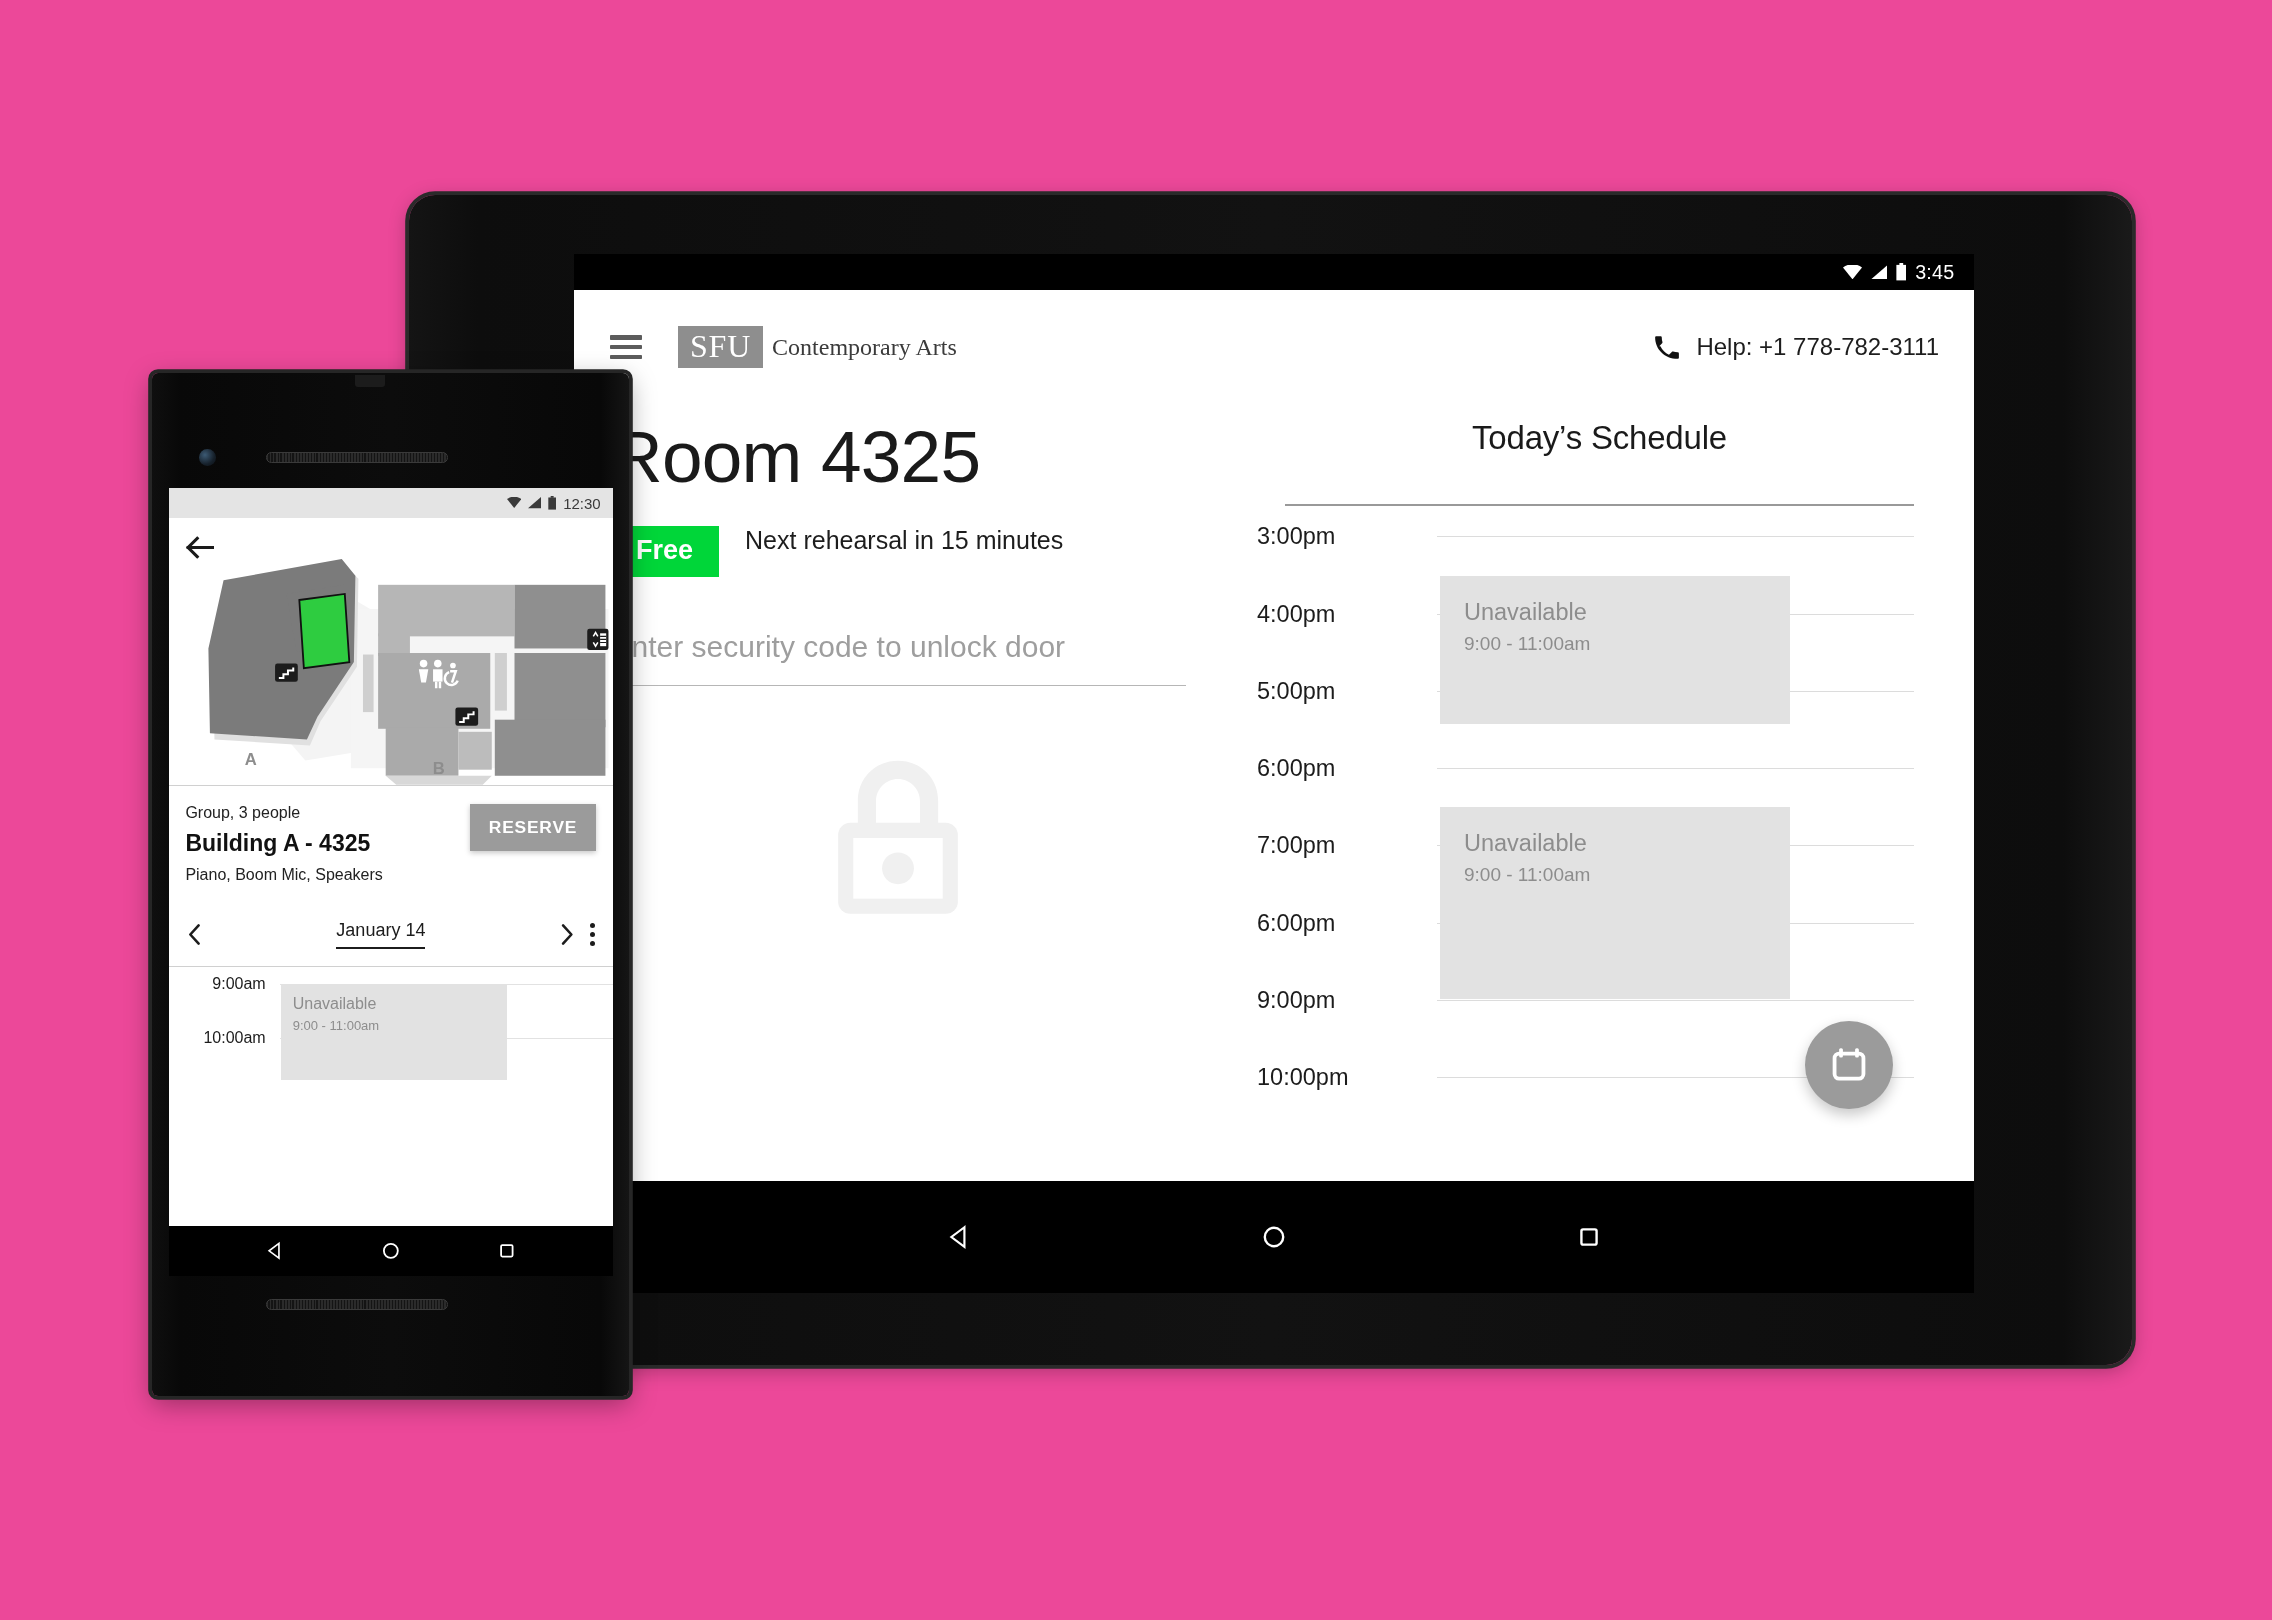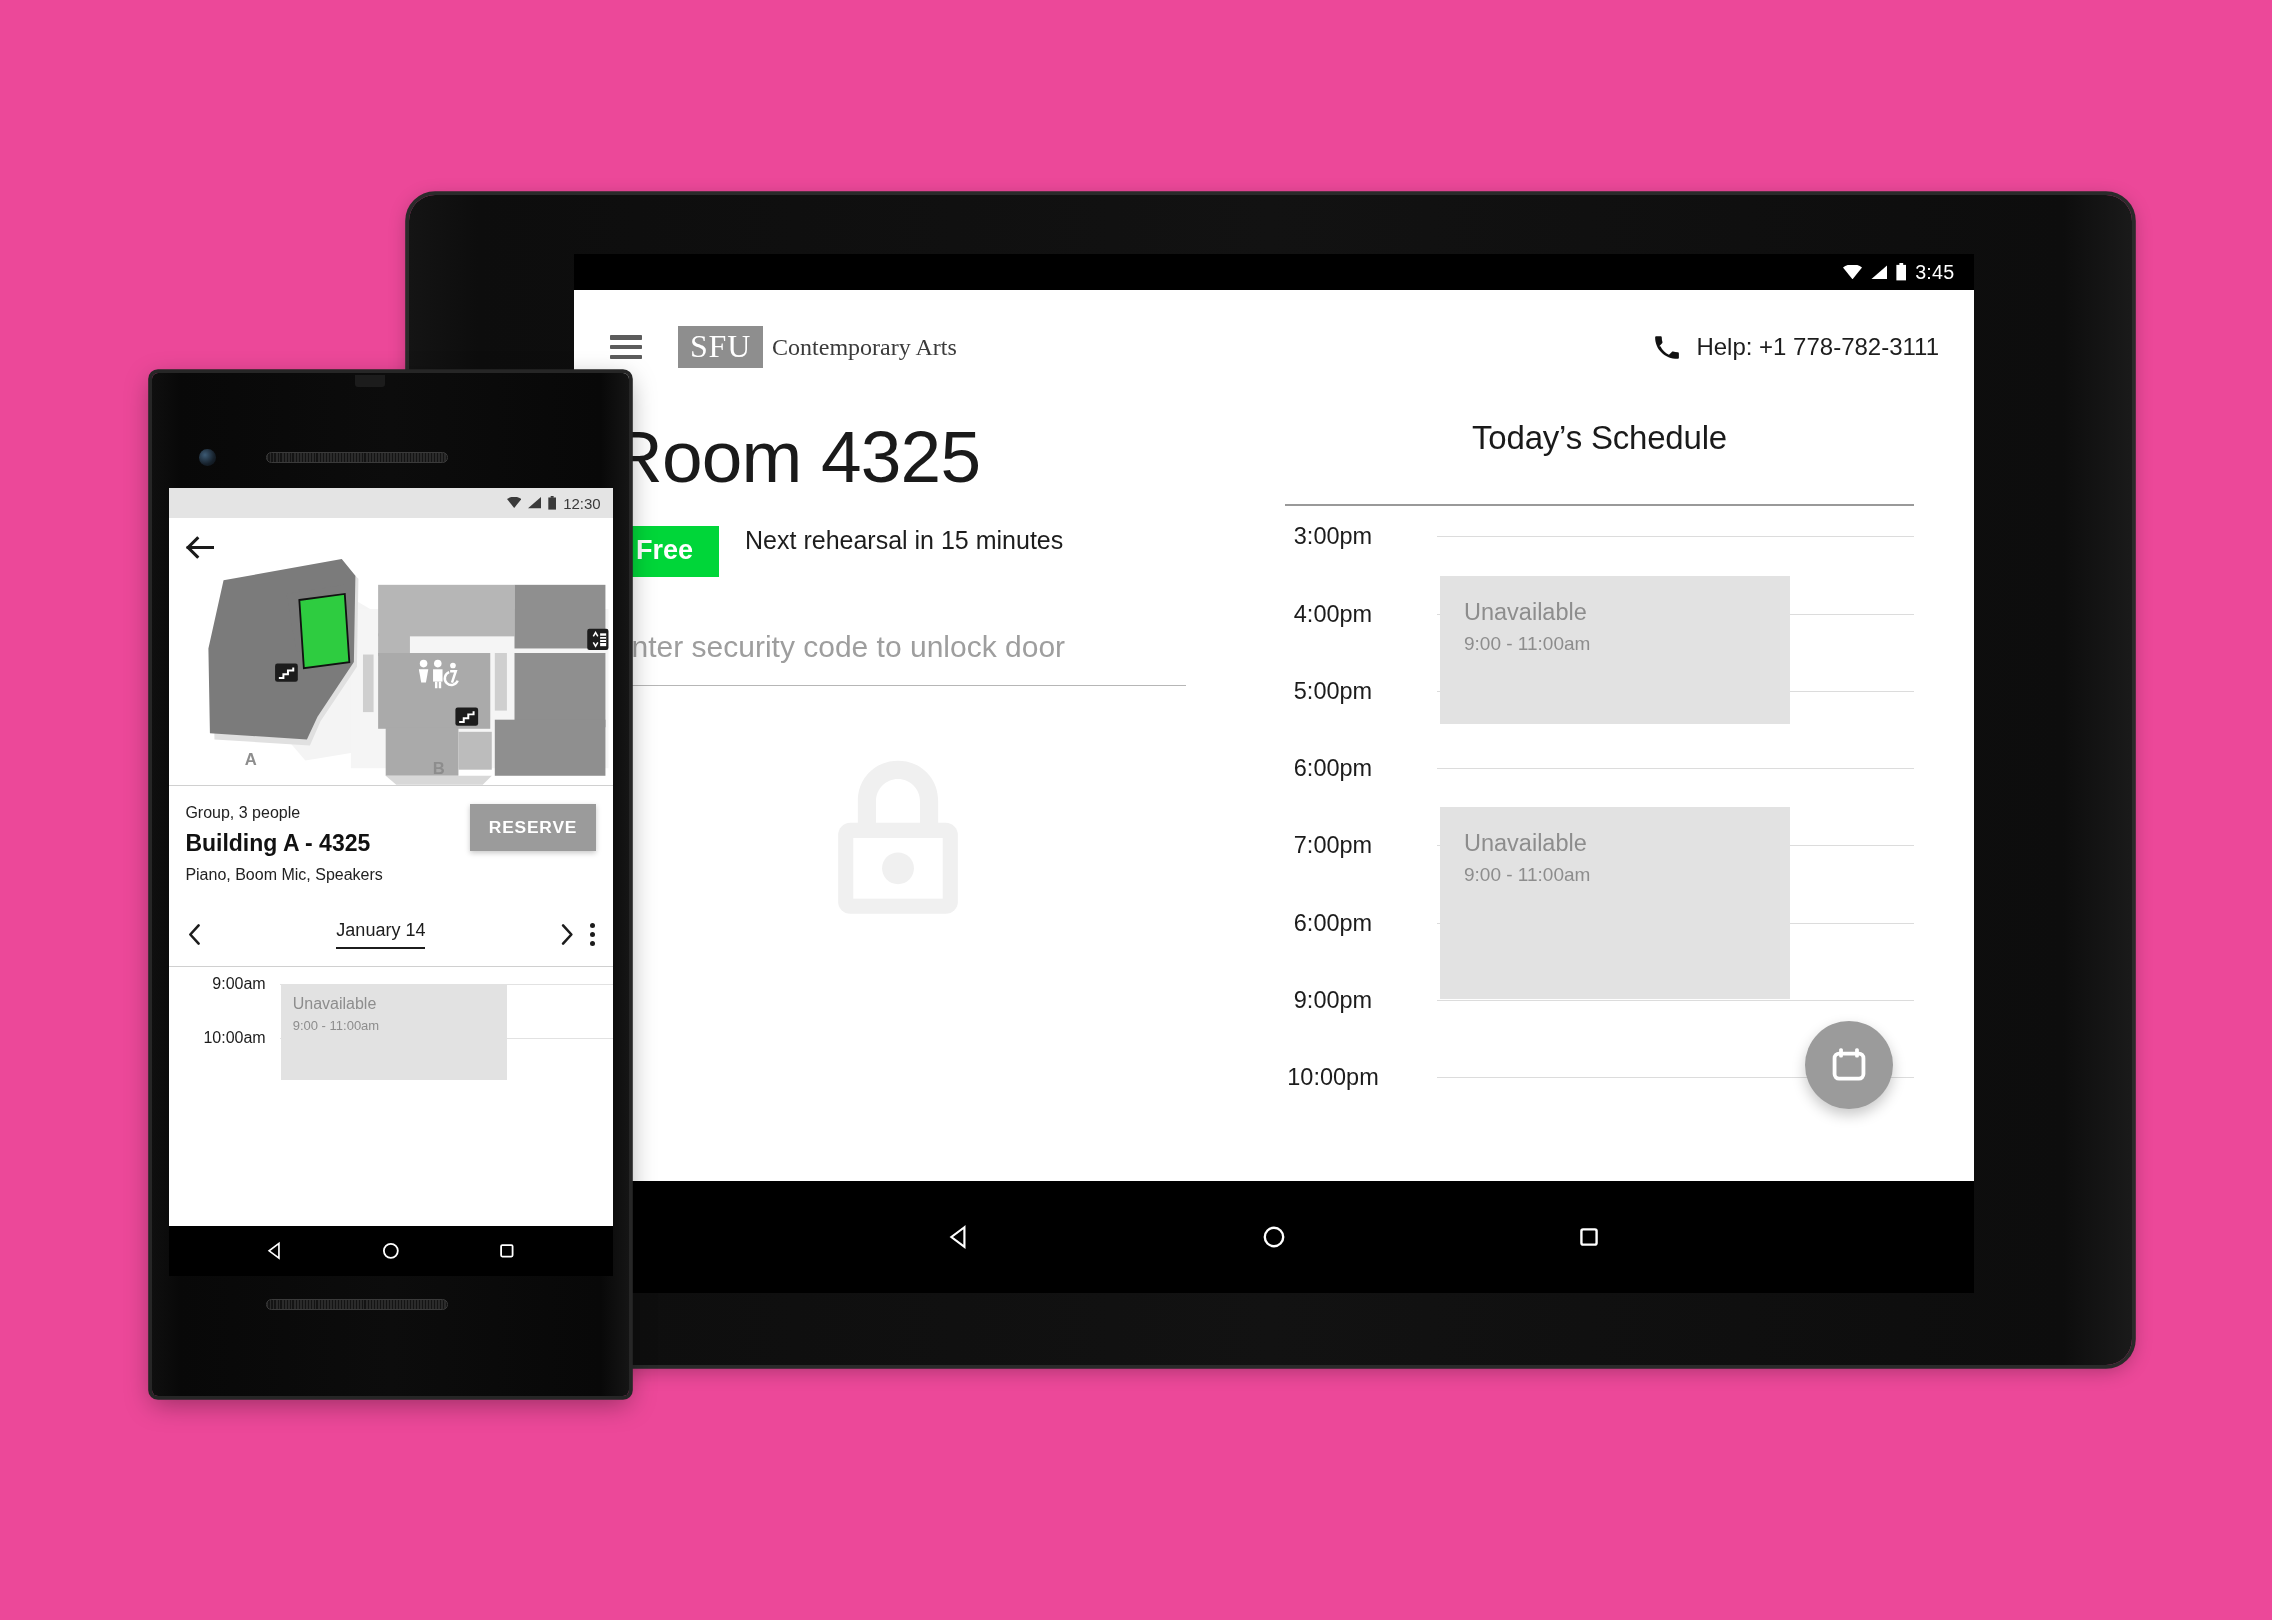--- a/index.html
+++ b/index.html
@@ -88,21 +88,21 @@
   .lock-wrap{ margin-top:70px; display:flex; justify-content:center; width:576px; }
 
   
   .t-right{ position:absolute; left:711px; top:129px; width:629px; }
   .sched-title{ text-align:center; font-size:33px; color:#1a1a1a; letter-spacing:-0.2px; }
   .sched-rule{ height:1.5px; background:#999; margin-top:47px; width:100%; }
   .sched-grid{ position:relative; margin-top:3px; height:576px; }
   .sl-row{ position:absolute; left:0; width:100%; height:0.8px; }
   .sl-label{
     position:absolute; right:calc(100% - 124px); transform:translateY(-50%);
-    font-size:23.5px; color:#1c1c1c; white-space:nowrap; text-align:center; width:152px;
+    font-size:23.5px; color:#1c1c1c; white-space:nowrap; text-align:left; width:152px;
   }
   .sl-line{ position:absolute; left:152px; right:0; height:1.5px; background:#dcdcdc; }
   .ev-block{
     position:absolute; left:155px; width:350px;
     background:#e2e2e2; padding:23px 0 0 24px;
   }
   .ev-title{ font-size:23.5px; color:#8d8d8d; }
   .ev-time{ font-size:19px; color:#8d8d8d; margin-top:7.6px; }
   .fab{
     position:absolute; right:21px; bottom:-24px; width:88px; height:88px;

